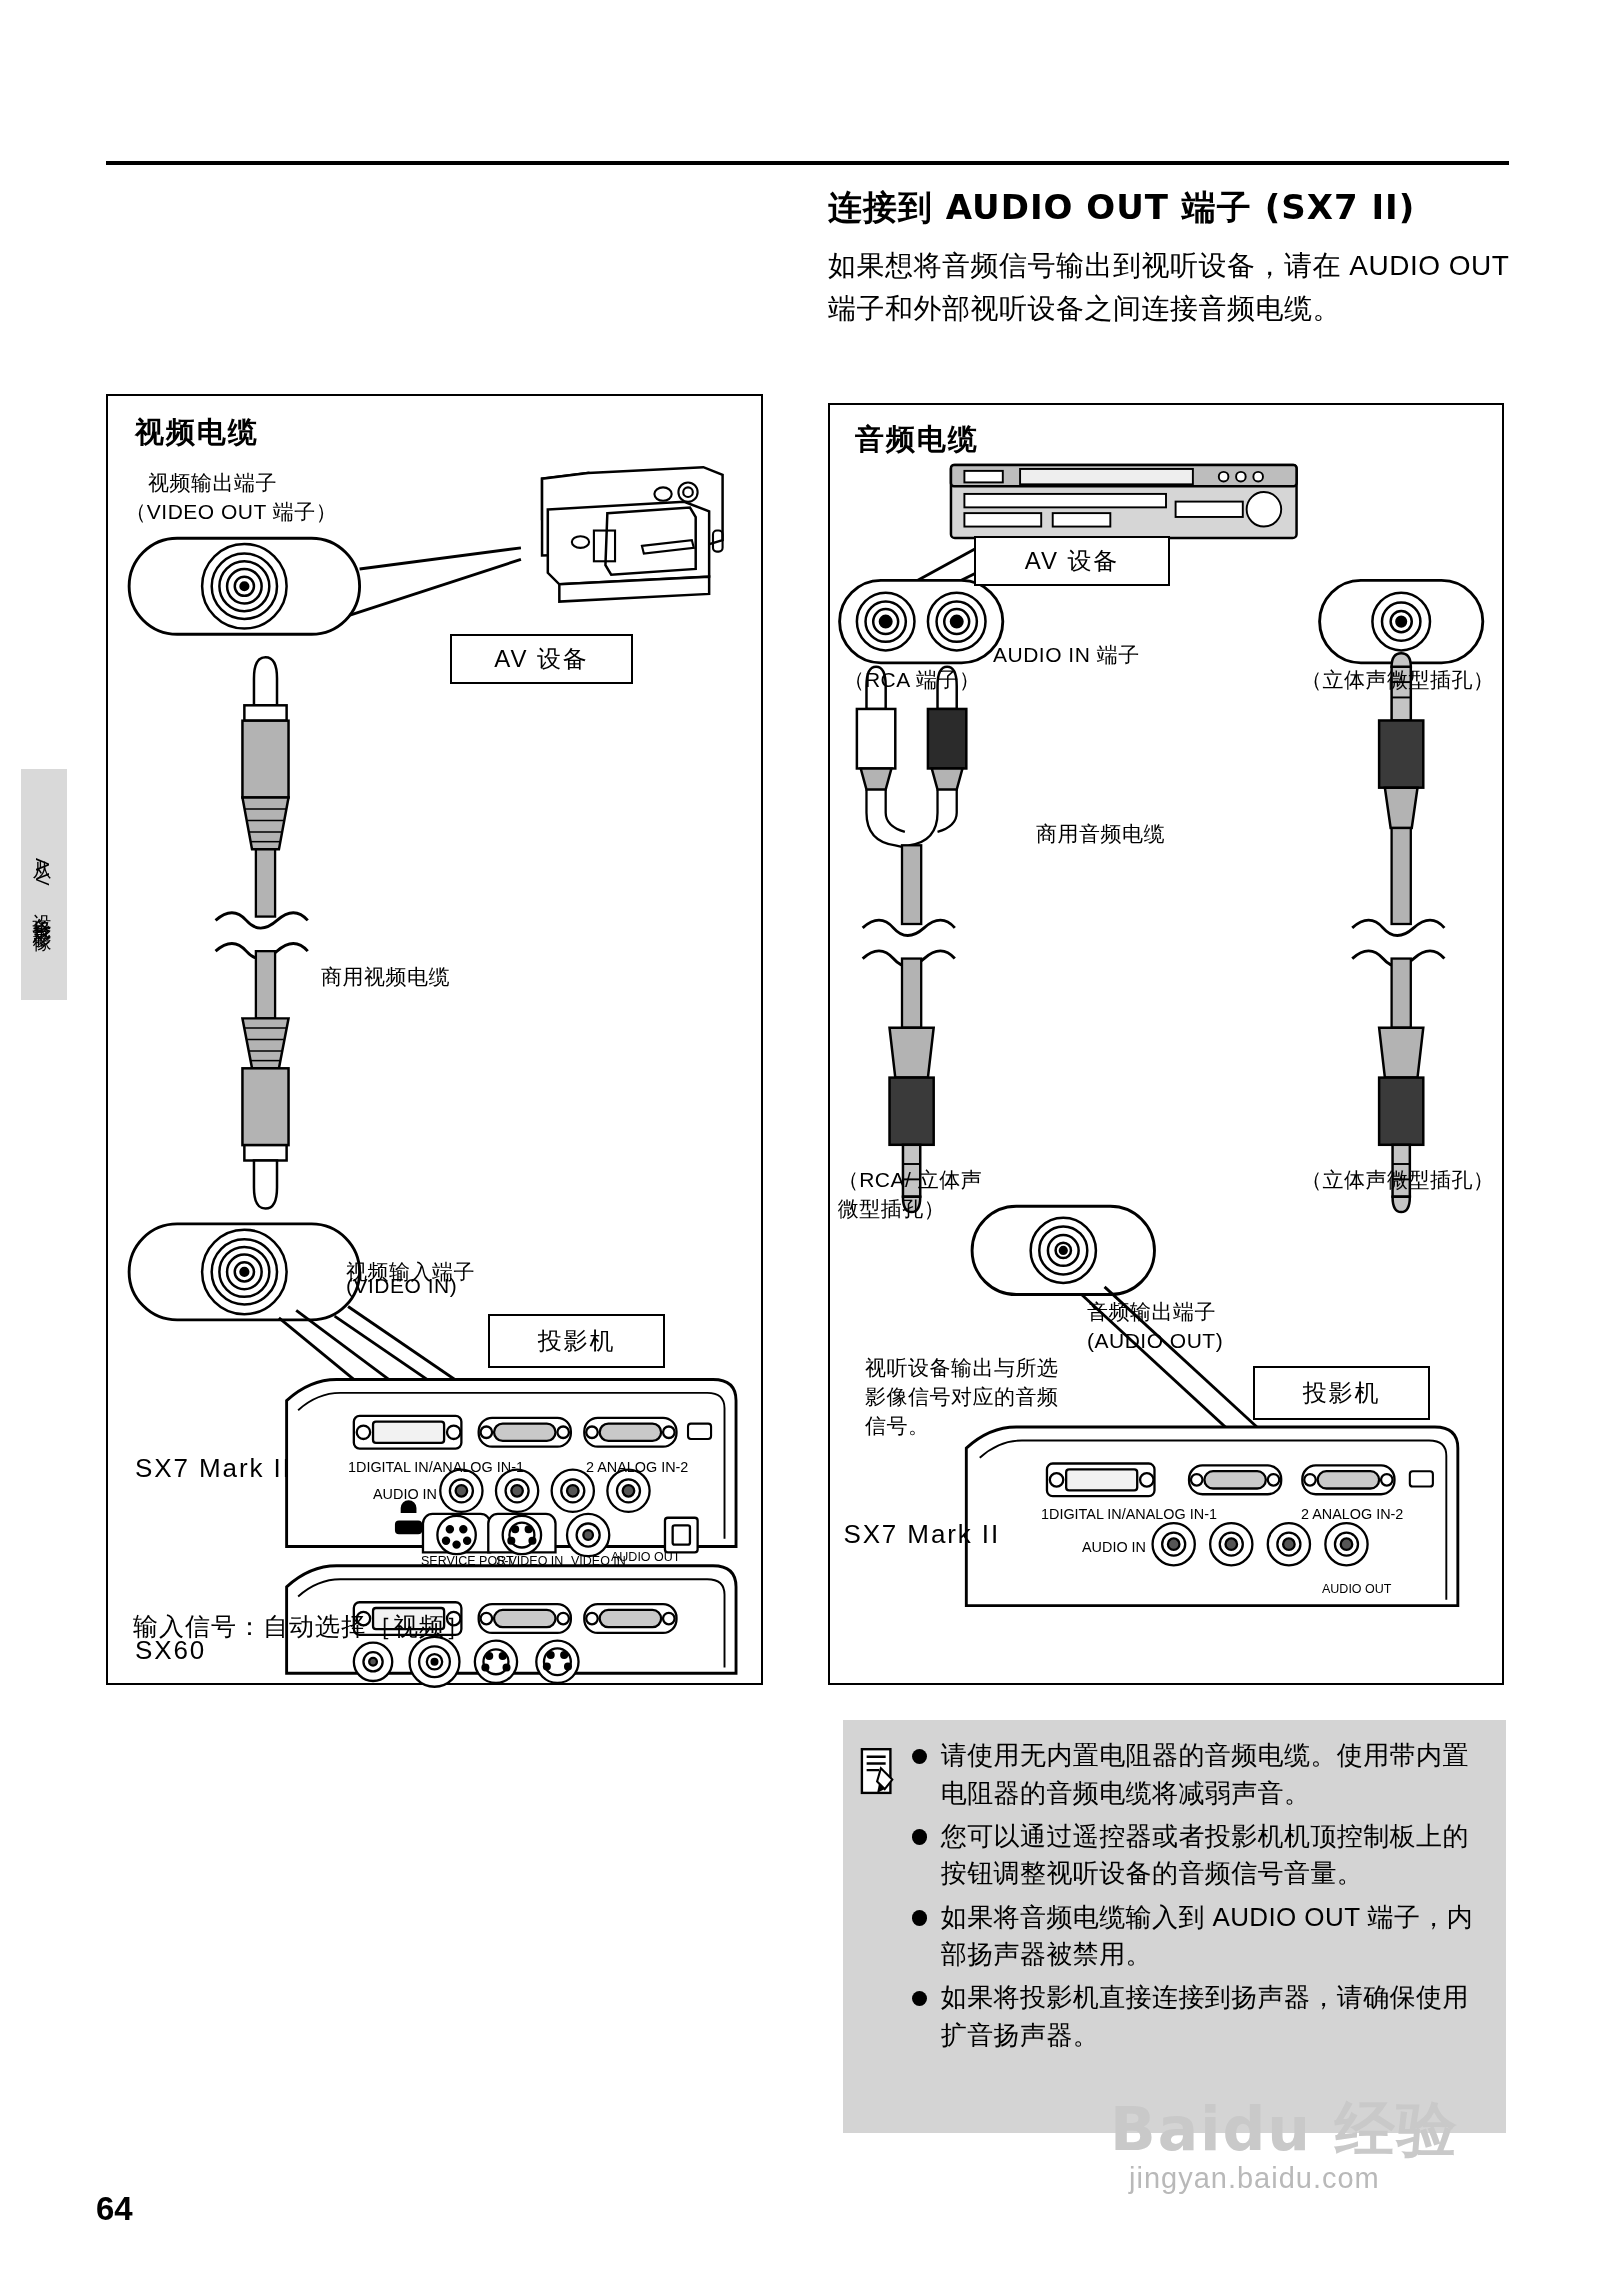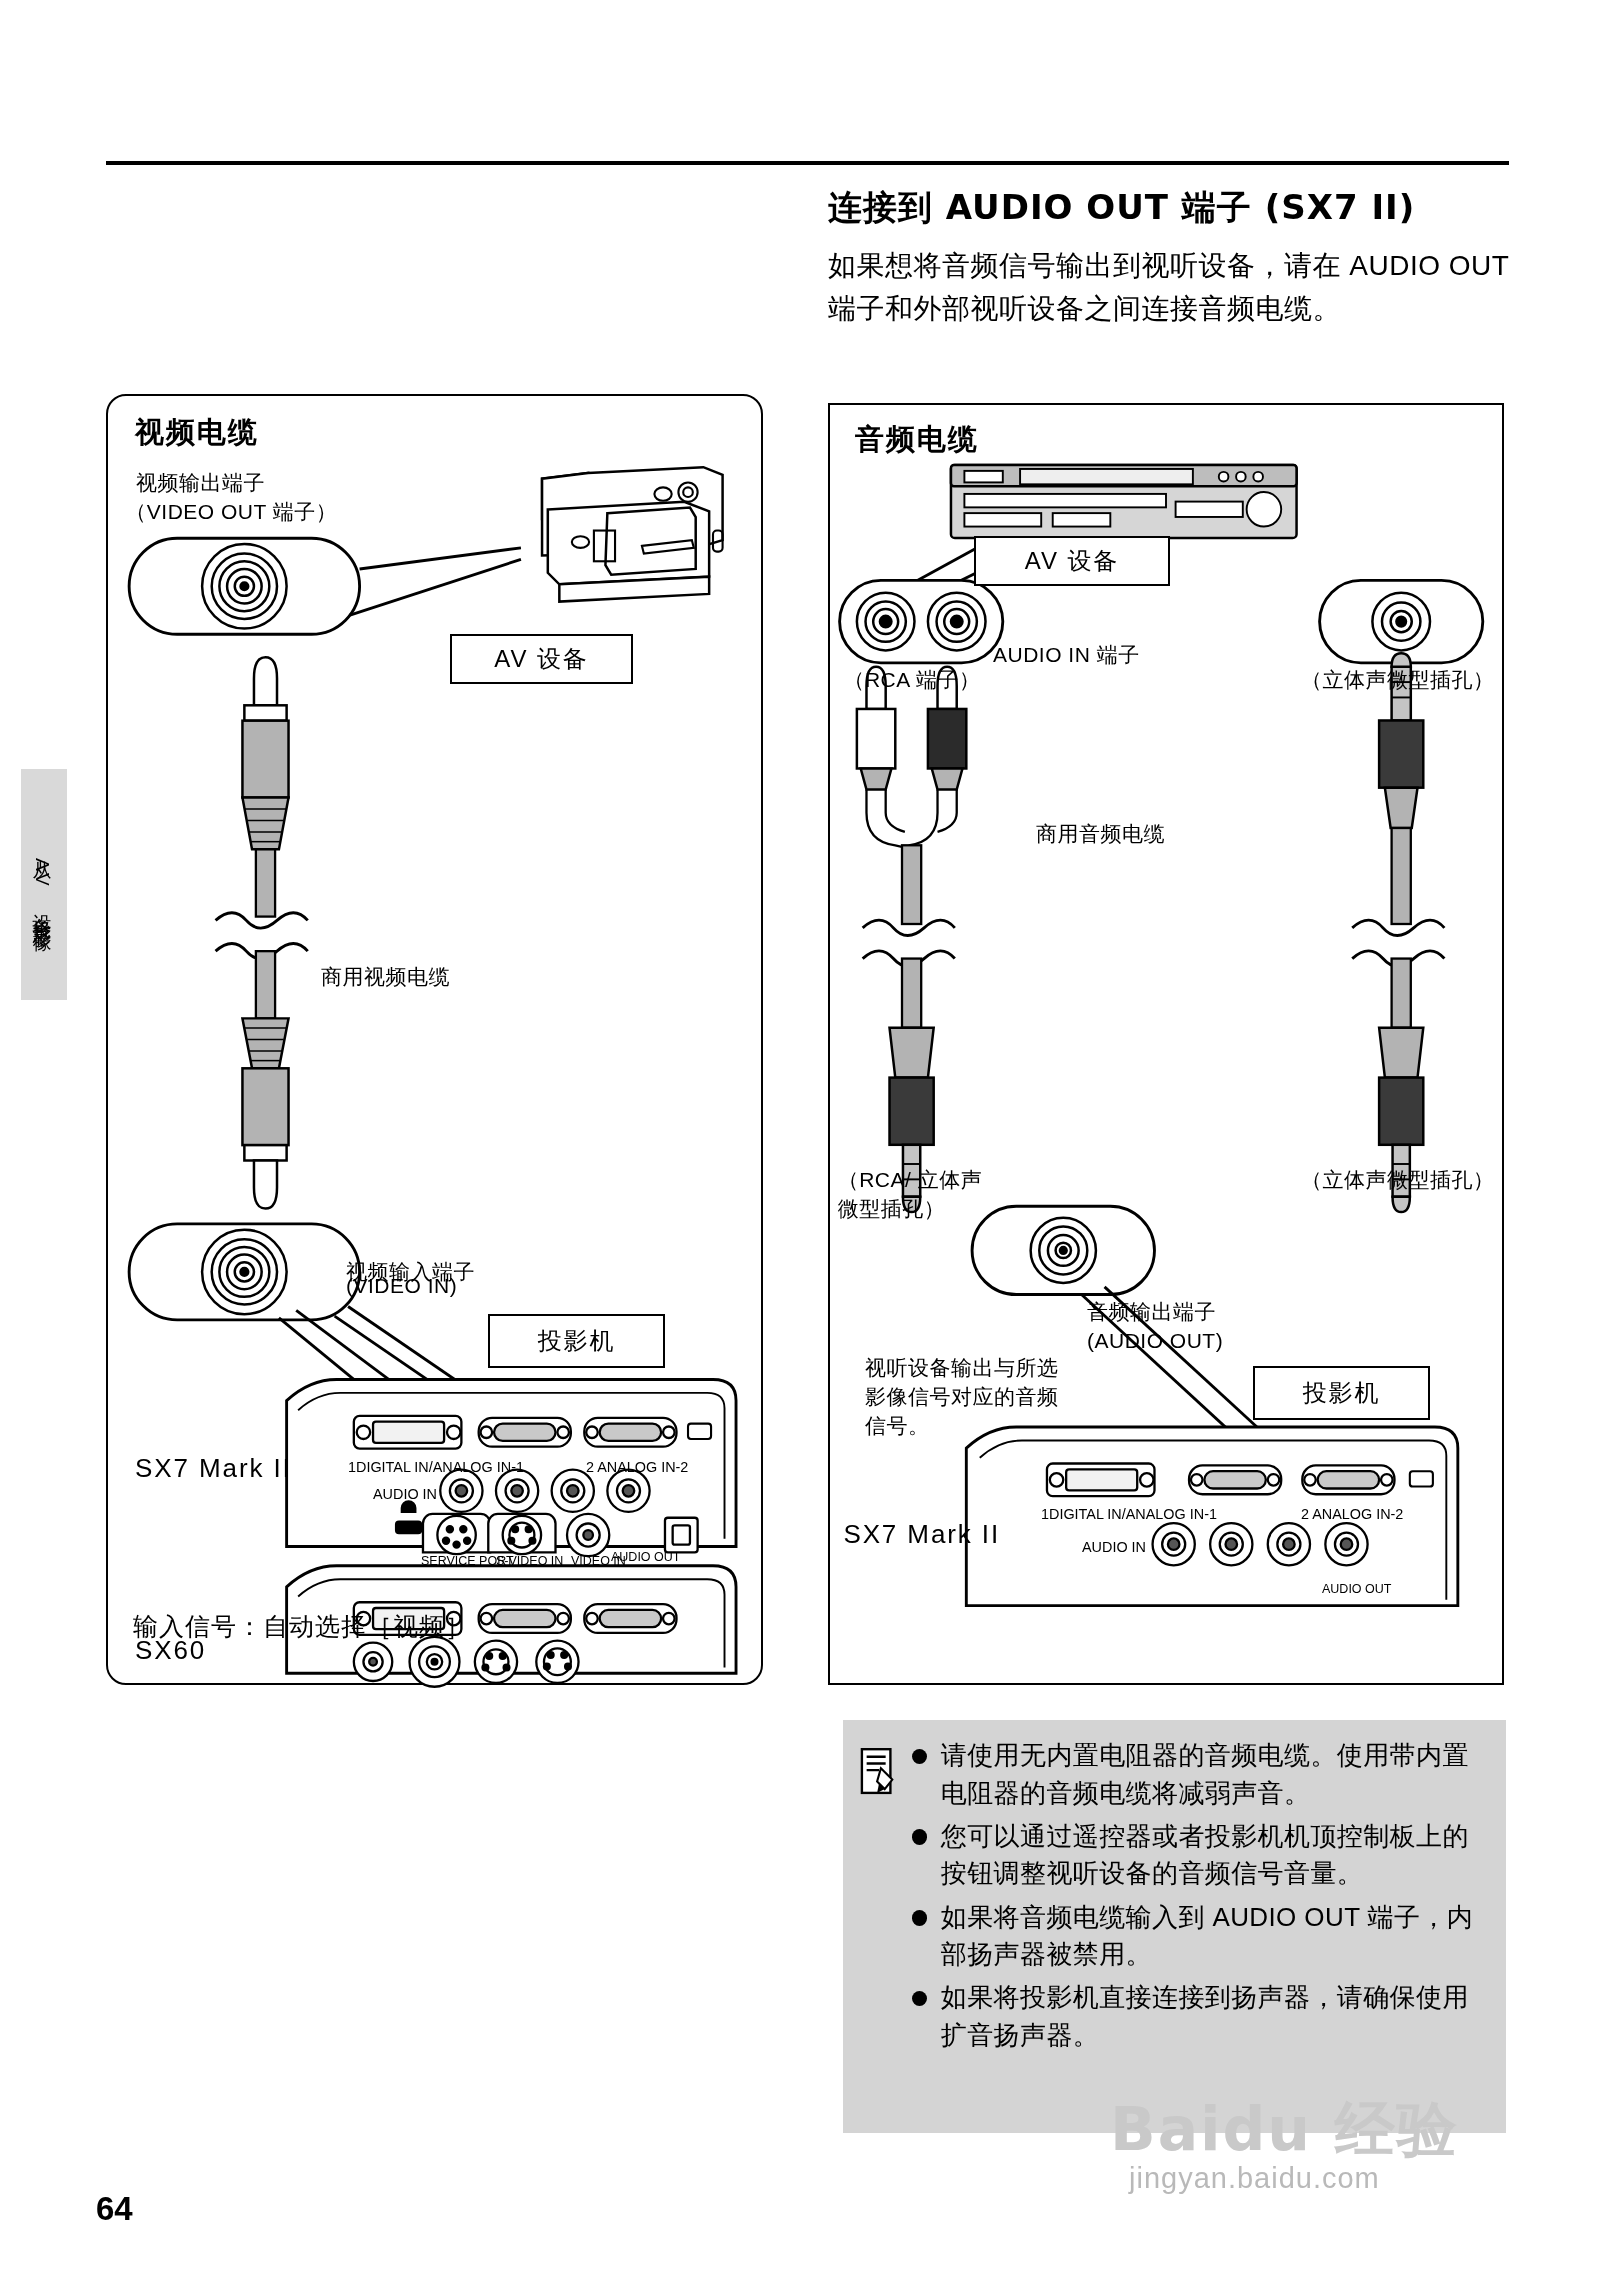--- a/index.html
+++ b/index.html
@@ -33,21 +33,21 @@
     font-size:34px;font-weight:bold;letter-spacing:1px;
     font-family:"DejaVu Sans",sans-serif;
   }
   .intro{
     position:absolute;left:828px;top:245px;width:682px;
     font-size:28px;line-height:1.52;letter-spacing:0.5px;
   }
 
   
   .box{position:absolute;border:2.9px solid #000;background:#fff;}
-  #left-box{left:106px;top:394px;width:653px;height:1287px;border-radius:20px;}
+  #left-box{left:106px;top:394px;width:653px;height:1287px;}
   #right-box{left:828px;top:403px;width:672px;height:1278px;}
 
   .box-title{position:absolute;font-size:29px;font-weight:bold;letter-spacing:1.9px;}
   .lbl{position:absolute;font-size:21px;line-height:1.38;letter-spacing:0.5px;white-space:pre;}
   .lbl-sm{position:absolute;font-size:19px;line-height:1.4;letter-spacing:0.5px;white-space:pre;}
   .model{position:absolute;font-size:26px;letter-spacing:1.9px;white-space:pre;}
   .tagbox{
     position:absolute;border:2.4px solid #000;background:#fff;
     font-size:24px;letter-spacing:1.9px;display:flex;align-items:center;justify-content:center;
   }
@@ -98,21 +98,21 @@
     <div class="vert">从 AV 设备投影影像</div>
   </div>
 
   <div class="heading">连接到 AUDIO OUT 端子 (SX7 II)</div>
   <div class="intro">如果想将音频信号输出到视听设备，请在 AUDIO OUT 端子和外部视听设备之间连接音频电缆。</div>
 
   <div class="box" id="left-box">
 
     <div class="box-title" style="left:27px;top:17.3px;">视频电缆</div>
 
-    <div class="lbl" style="left:28px;top:73px;">视频输出端子</div>
+    <div class="lbl" style="left:40px;top:73px;">视频输出端子</div>
     <div class="lbl" style="left:17.3px;top:102px;">（VIDEO OUT 端子）</div>
 
     <svg class="dia" width="653" height="1287" viewBox="0 0 680 1340">
 
       <g fill="#fff" stroke="#000" stroke-width="3">
         <rect x="22" y="148" width="240" height="100" rx="50" ry="50"></rect>
       </g>
       <g fill="none" stroke="#000" stroke-width="2.6">
         <circle cx="142" cy="198" r="44"></circle>
         <circle cx="142" cy="198" r="34"></circle>

